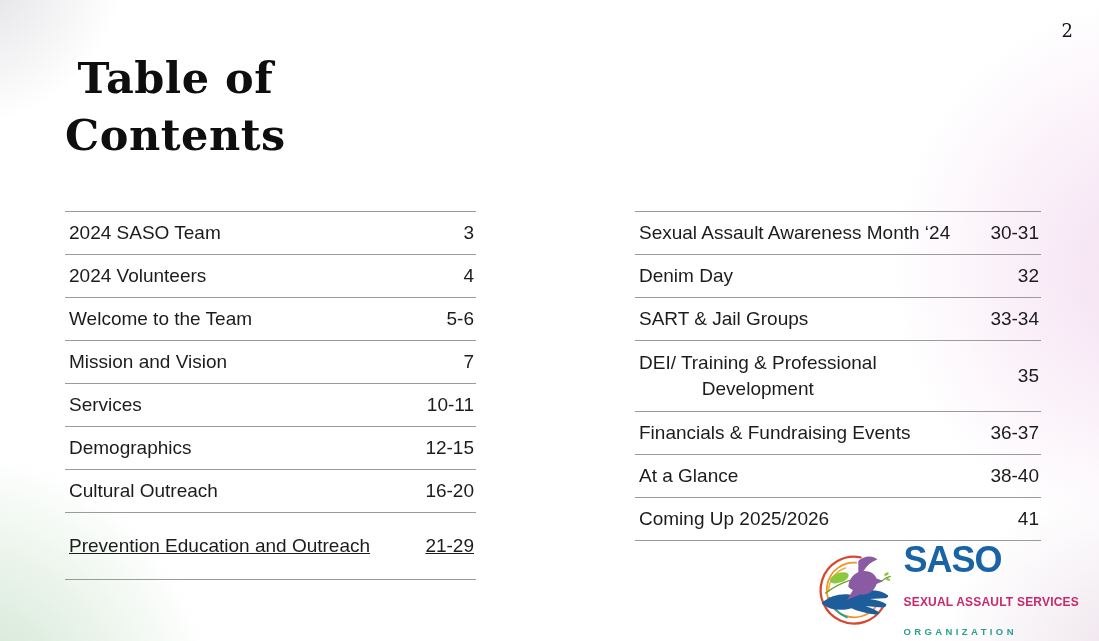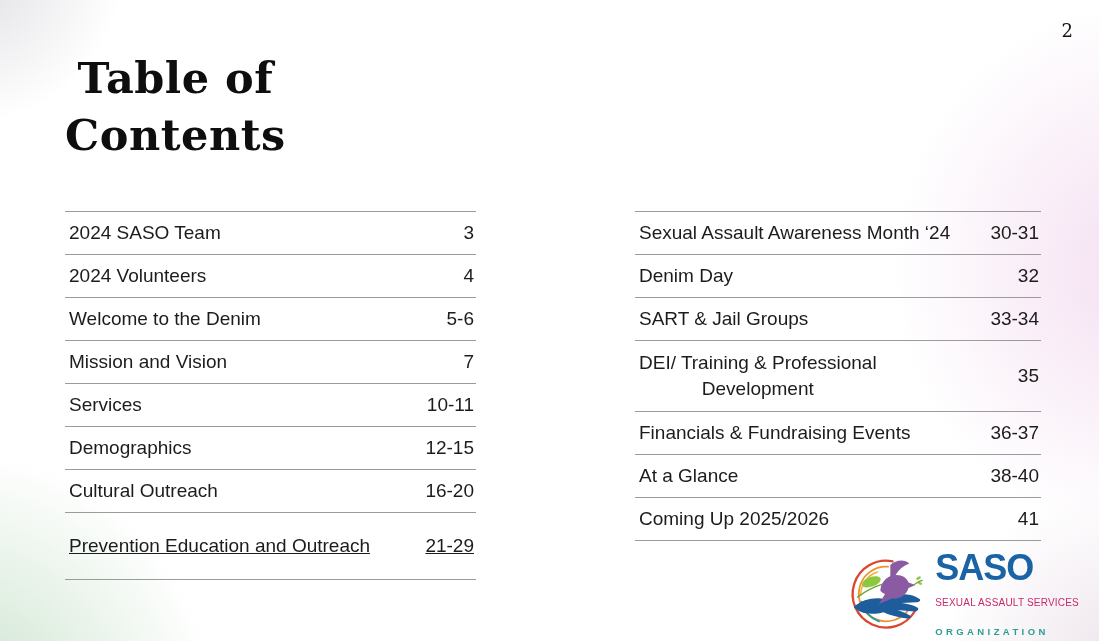--- a/index.html
+++ b/index.html
@@ -81,24 +81,24 @@
   }
   .logo-mark { width: 76px; height: 76px; }
   .logo-text { display: flex; flex-direction: column; line-height: 1; }
   .logo-name {
     font-size: 36px;
     font-weight: 700;
     letter-spacing: -1px;
     line-height: 0.95;
   }
   .logo-tag1 {
-    font-size: 10px;
-    font-weight: 400;
+    font-size: 12px;
+    font-weight: 700;
     letter-spacing: 0.2px;
-    margin-top: 12px;
+    margin-top: 18px;
     white-space: nowrap;
   }
   .logo-tag2 {
     font-size: 9.5px;
     font-weight: 700;
     letter-spacing: 3.4px;
     margin-top: 19px;
     white-space: nowrap;
   }
 </style>
@@ -118,21 +118,21 @@
       <span class="toc-label">2024 SASO Team</span>
       <span class="toc-pages">3</span>
     </div>
 
     <div class="toc-row">
       <span class="toc-label">2024 Volunteers</span>
       <span class="toc-pages">4</span>
     </div>
 
     <div class="toc-row">
-      <span class="toc-label">Welcome to the Denim</span>
+      <span class="toc-label">Welcome to the Team</span>
       <span class="toc-pages">5-6</span>
     </div>
 
     <div class="toc-row">
       <span class="toc-label">Mission and Vision</span>
       <span class="toc-pages">7</span>
     </div>
 
 
     <div class="toc-row">

